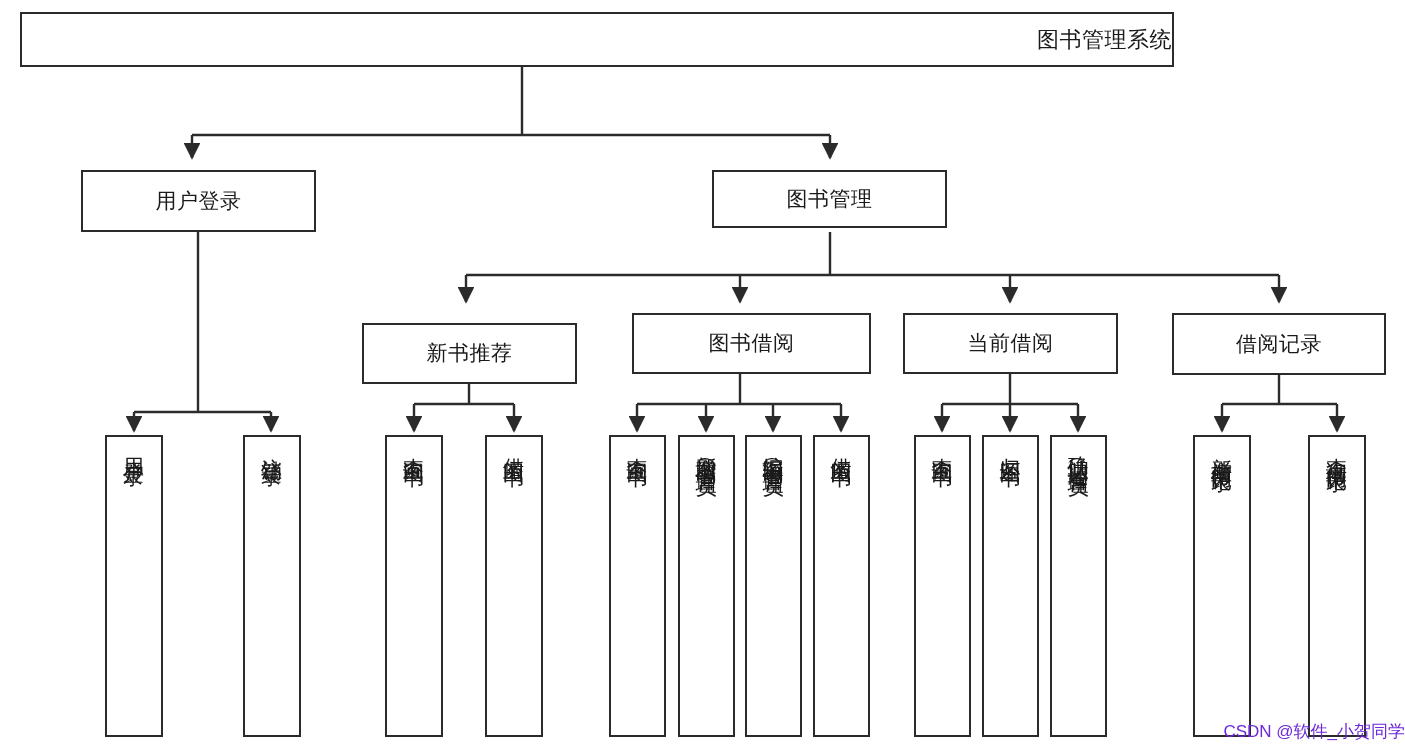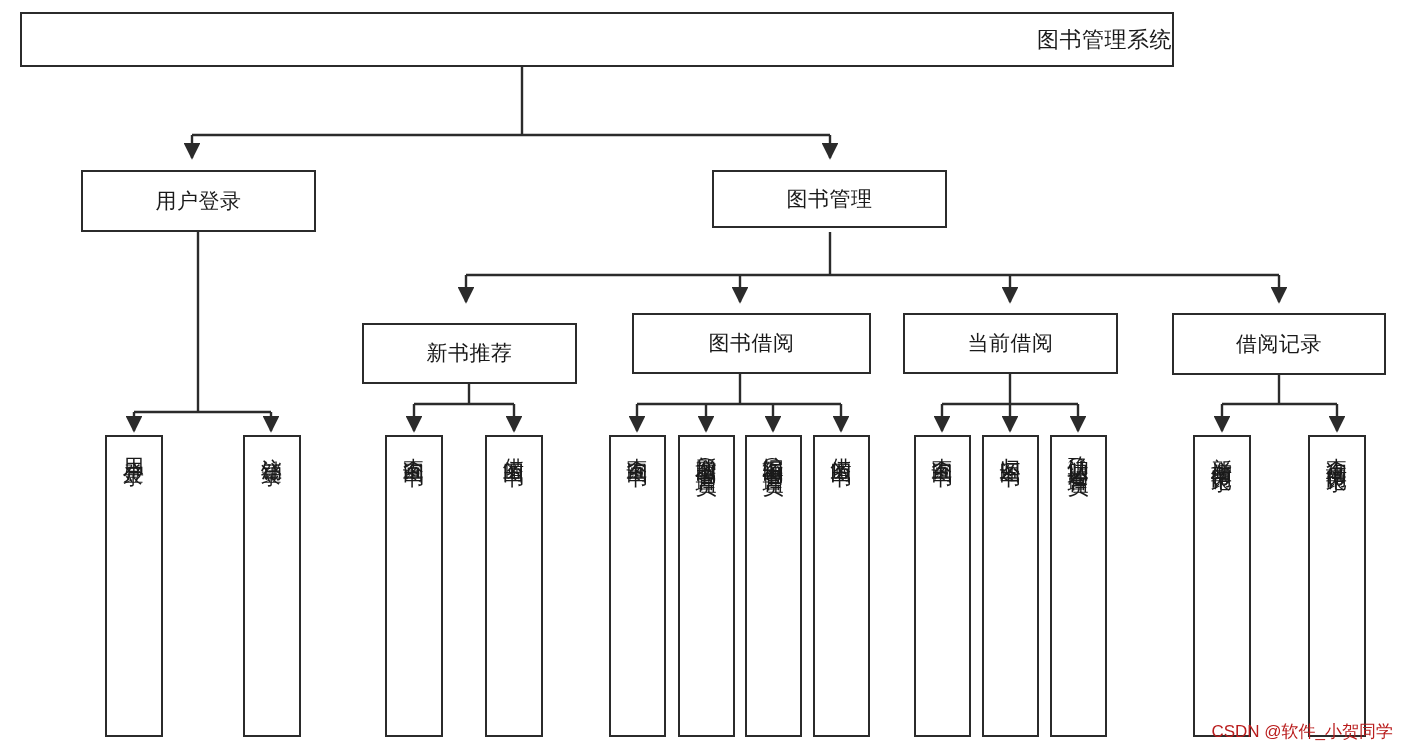--- a/index.html
+++ b/index.html
@@ -62,24 +62,24 @@
     line-height: 1.0;
     letter-spacing: 3px;
     white-space: nowrap;
     margin: 0 auto;
   }
   .v-node.tall-text {
     padding-top: 2px;
   }
   .watermark {
     position: absolute;
-    right: 12px;
+    right: 0;
     bottom: 4px;
     font-size: 17px;
-    color: #b91c1c;
+    color: #6d28d9;
     white-space: nowrap;
     z-index: 5;
     font-family: "Liberation Sans", "DejaVu Sans", sans-serif;
     margin-left: 12px;
   }
 </style>
 </head>
 <body>
 
 <div id="canvas">

